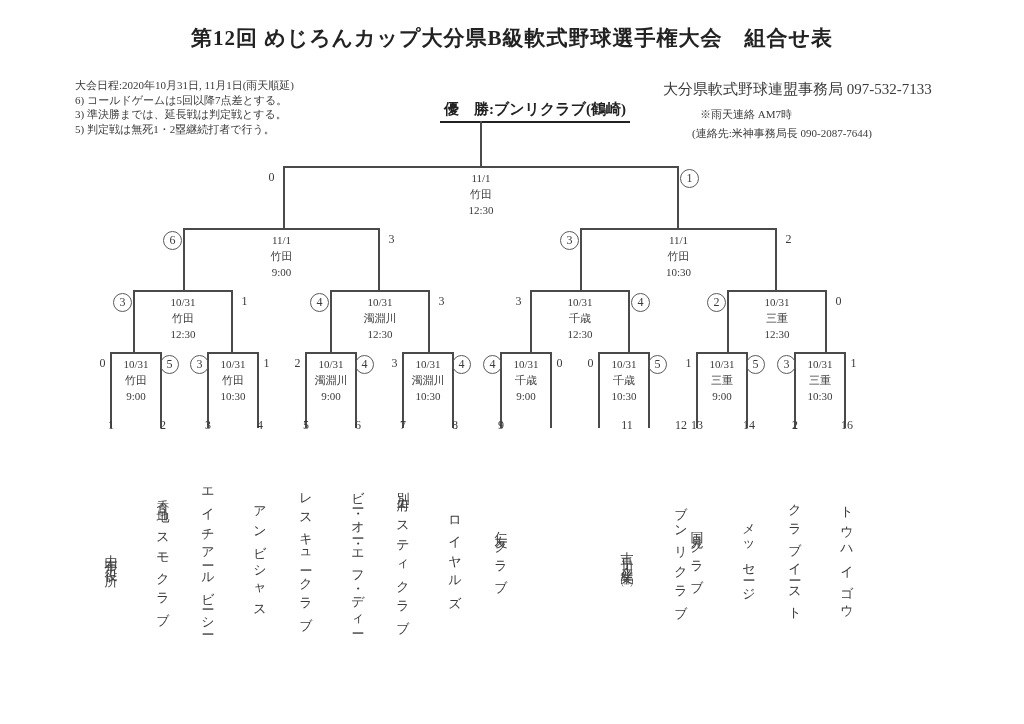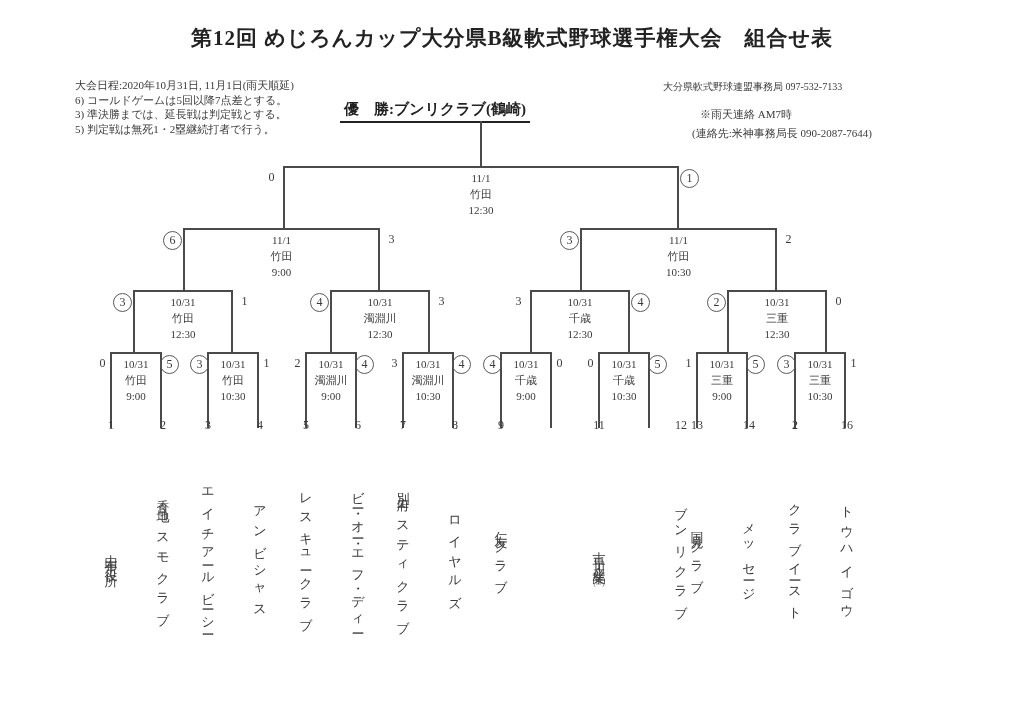--- a/index.html
+++ b/index.html
@@ -2,28 +2,28 @@
 <html><head>
 <meta charset="utf-8">
 <style>
   html,body{margin:0;padding:0;background:#e8e8e8;}
   #page{position:relative;width:1024px;height:724px;background:#ffffff;
         font-family:"Liberation Serif","DejaVu Serif",serif;color:#333;overflow:hidden;}
   .abs{position:absolute;}
   #title{left:0;right:0;top:24px;text-align:center;font-size:21px;font-weight:bold;color:#222;letter-spacing:1px;}
   
   #info-left{left:75px;top:78px;font-size:11px;line-height:14.6px;color:#3a3a3a;}
-  #office{left:663px;top:80px;font-size:10px;color:#3a3a3a;}
+  #office{left:663px;top:80px;font-size:15px;color:#3a3a3a;}
   #rain{left:700px;top:107px;font-size:11px;color:#3a3a3a;}
   #contact{left:692px;top:126px;font-size:11px;color:#3a3a3a;}
   #venues{left:703px;top:148px;font-size:11px;line-height:16px;color:#3a3a3a;}
   .vrow .vabbr{display:inline-block;width:46px;text-align:right;}
   .vrow .vname{margin-left:9px;}
   
-  #champion{left:340px;top:100px;width:290px;text-align:left;}
+  #champion{left:340px;top:100px;width:290px;text-align:right;}
   #champion span{display:inline-block;font-size:15px;font-weight:bold;color:#222;
                  border-bottom:2px solid #222;padding:0 4px 2px;}
   #champ-stem{left:480px;top:121px;width:0;height:45px;border-left:2px solid #4a4a4a;}
   
   .box{position:absolute;border:2px solid #4a4a4a;border-bottom:none;box-sizing:border-box;}
   .glabel{position:absolute;left:0;right:0;top:2px;text-align:center;font-size:11px;line-height:16px;color:#3a3a3a;}
   .score{position:absolute;top:1px;width:17px;height:17px;line-height:17px;text-align:center;
          font-size:12px;color:#3a3a3a;}
   .score.sl{left:-22px;}
   .score.sr{right:-22px;}
@@ -226,21 +226,21 @@
       <div class="tname">別府エスティクラブ</div>
     </div>
   <div class="team" style="left:442px">
       <div class="tnum">8</div>
       <div class="tname">ロイヤルズ</div>
     </div>
   <div class="team" style="left:488px">
       <div class="tnum">9</div>
       <div class="tname">仁友クラブ</div>
     </div>
-  <div class="team" style="left:586px">
+  <div class="team" style="left:614px">
       <div class="tnum">11</div>
       <div class="tname">古手川産業㈱</div>
     </div>
   <div class="team" style="left:668px">
       <div class="tnum">12</div>
       <div class="tname">ブンリクラブ</div>
     </div>
   <div class="team" style="left:684px">
       <div class="tnum">13</div>
       <div class="tname">国見クラブ</div>

